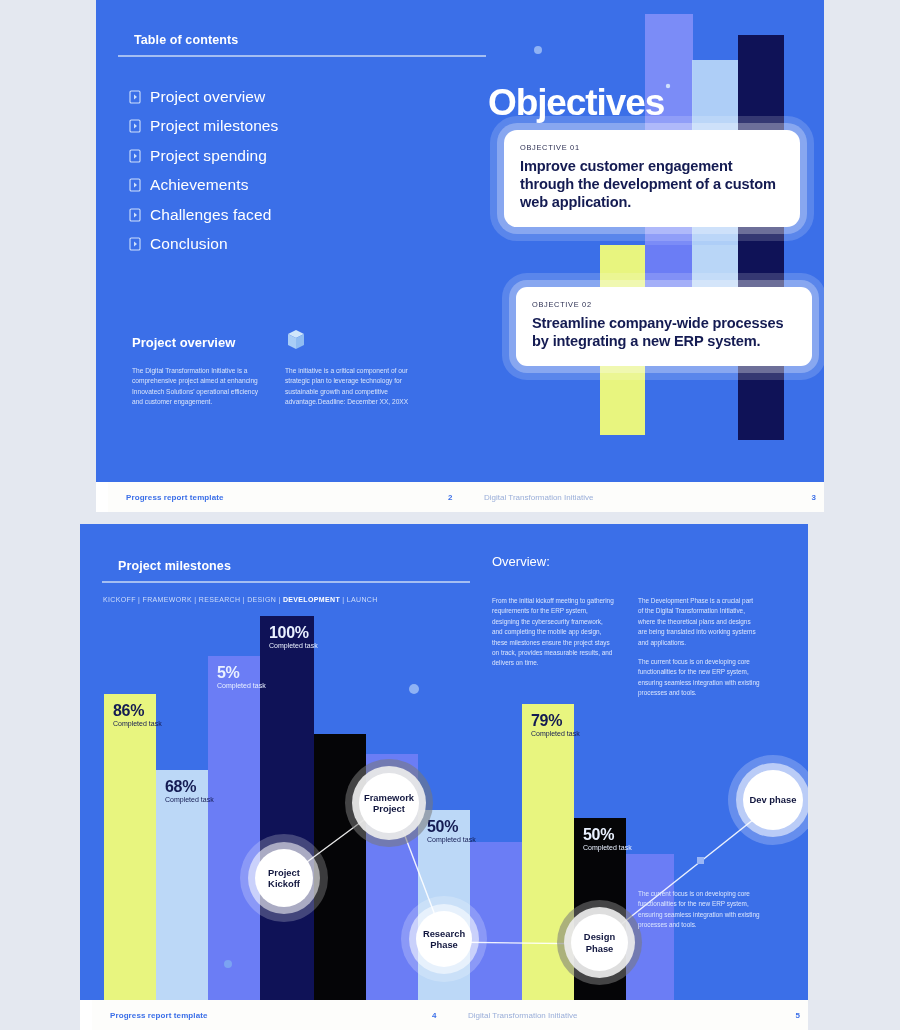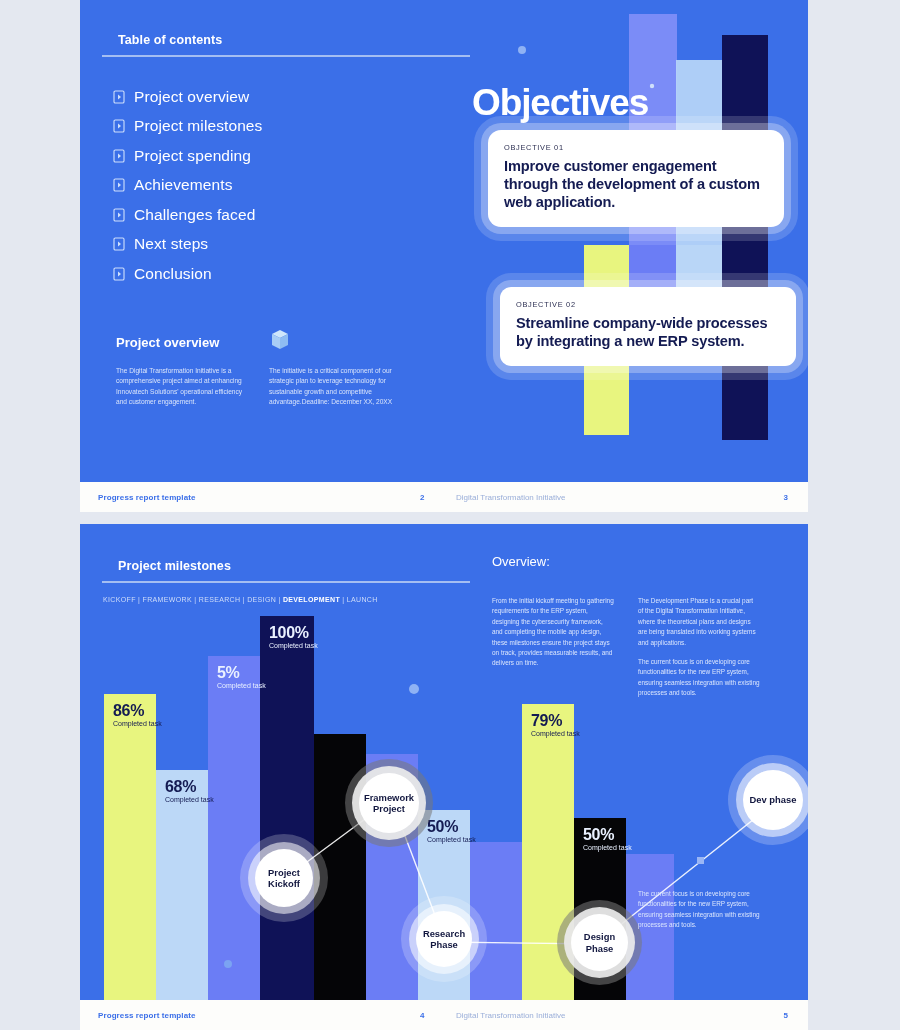--- a/index.html
+++ b/index.html
@@ -11,35 +11,35 @@
   }
   .deck { position: relative; width: 900px; height: 1030px; }
 
   
   .slide {
     position: absolute;
     left: 80px; width: 728px;
     background: #ffffff;
     overflow: hidden;
   }
-  #slide-a { top: 0px;   height: 512px; }
+  #slide-a { top: 0px;   height: 512px; margin-left: 16px; }
   #slide-b { top: 524px; height: 506px; }
 
   .canvas {
     position: absolute; left: 0; top: 0;
     width: 728px;
     background: #3b6fe8;
     overflow: hidden;
   }
   #canvas-a { height: 482px; }
   #canvas-b { height: 476px; }
 
   
   .footer {
-    position: absolute; left: 0; bottom: 0;
+    position: absolute; left: 12px; bottom: 0;
     width: 728px; height: 30px;
     background: #fdfdfb;
     display: flex; align-items: center;
     font-size: 8px;
   }
   .foot-left  { position: absolute; left: 18px;  color: #3b6fe8; font-weight: bold; letter-spacing: .1px;}
   .foot-numL  { position: absolute; left: 340px; color: #3b6fe8; font-weight: bold; }
   .foot-mid   { position: absolute; left: 376px; color: #9aaed9; }
   .foot-numR  { position: absolute; right: 20px; color: #3b6fe8; font-weight: bold; }
 
@@ -196,29 +196,20 @@
           <span class="toc-label">Achievements</span>
         </div>
         <div class="toc-item">
           <span class="toc-icon">
             <svg width="12" height="14" viewBox="0 0 12 14">
                 <rect x="1" y="1" width="10" height="12" rx="1.3" fill="none" stroke="#cfe0fb" stroke-width="1.1"></rect>
                 <path d="M5 4.6 L8 7 L5 9.4 Z" fill="#cfe0fb"></path>
               </svg>
           </span>
           <span class="toc-label">Challenges faced</span>
-        </div>
-        <div class="toc-item">
-          <span class="toc-icon">
-            <svg width="12" height="14" viewBox="0 0 12 14">
-                <rect x="1" y="1" width="10" height="12" rx="1.3" fill="none" stroke="#cfe0fb" stroke-width="1.1"></rect>
-                <path d="M5 4.6 L8 7 L5 9.4 Z" fill="#cfe0fb"></path>
-              </svg>
-          </span>
-          <span class="toc-label">Next steps</span>
         </div>
         <div class="toc-item">
           <span class="toc-icon">
             <svg width="12" height="14" viewBox="0 0 12 14">
                 <rect x="1" y="1" width="10" height="12" rx="1.3" fill="none" stroke="#cfe0fb" stroke-width="1.1"></rect>
                 <path d="M5 4.6 L8 7 L5 9.4 Z" fill="#cfe0fb"></path>
               </svg>
           </span>
           <span class="toc-label">Conclusion</span>
         </div>

